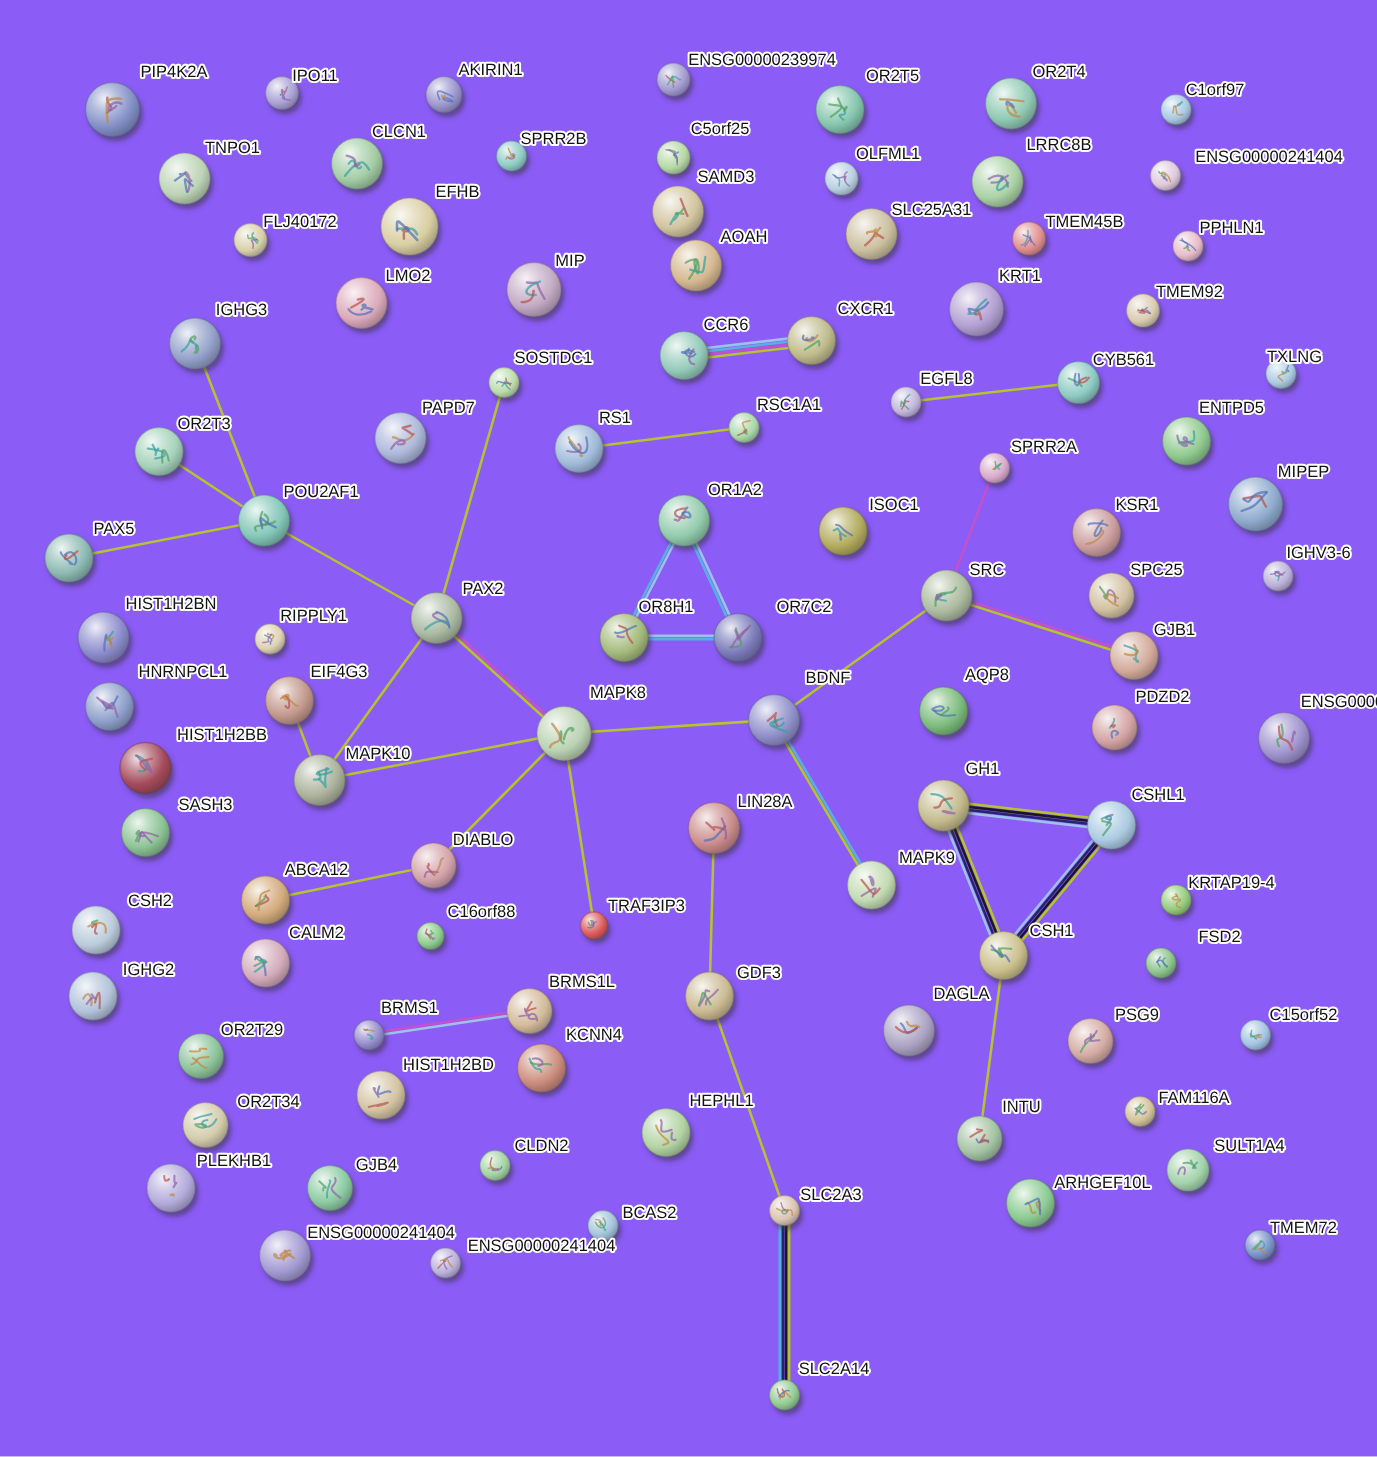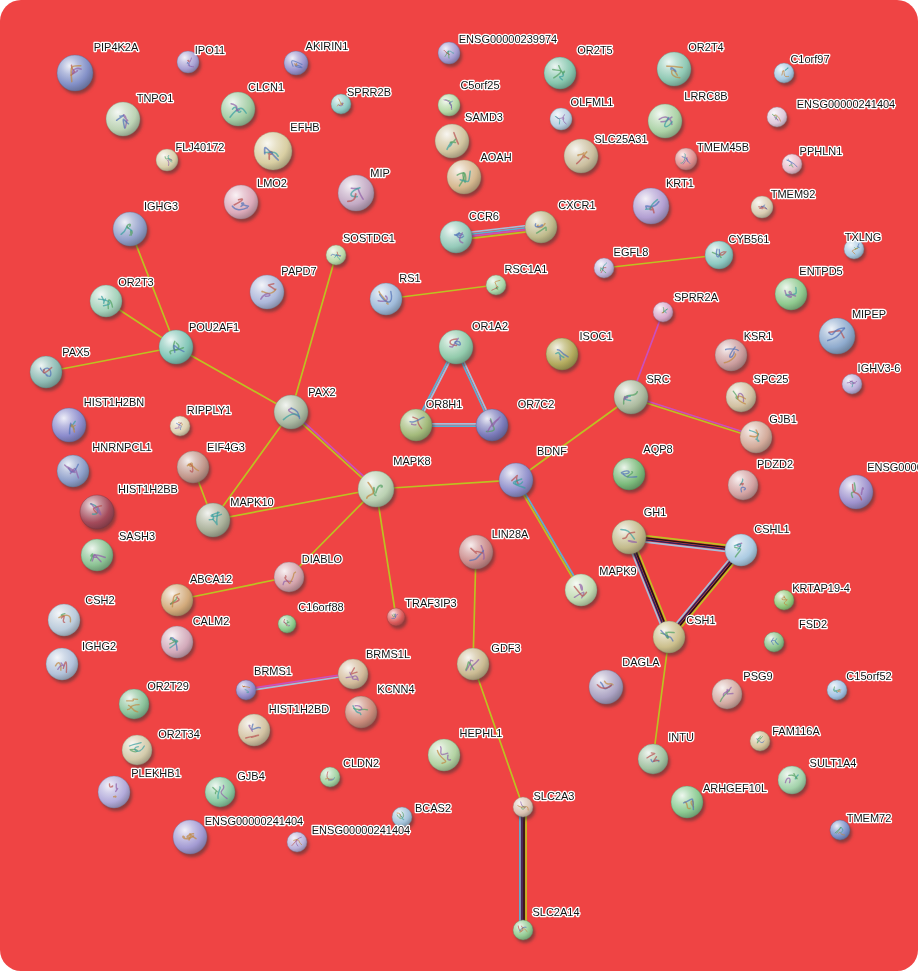--- a/index.html
+++ b/index.html
@@ -1,16 +1,16 @@
 <!DOCTYPE html>
 <html><head>
 <meta charset="utf-8">
 <style>
   html,body{margin:0;padding:0;background:#ffffff;}
-  .stage{position:relative;width:918px;height:971px;overflow:hidden;background:#ef4444;border-radius:21px;}
+  .stage{position:relative;width:918px;height:971px;overflow:hidden;background:#8b5cf6;}
   svg{display:block;}
   .nlabel{
     font-family:"Liberation Sans", sans-serif;
     font-size:11px;
     fill:#111111;
     stroke:#ffffff;
     stroke-width:2.6px;
     paint-order:stroke;
     stroke-linejoin:round;
   }

